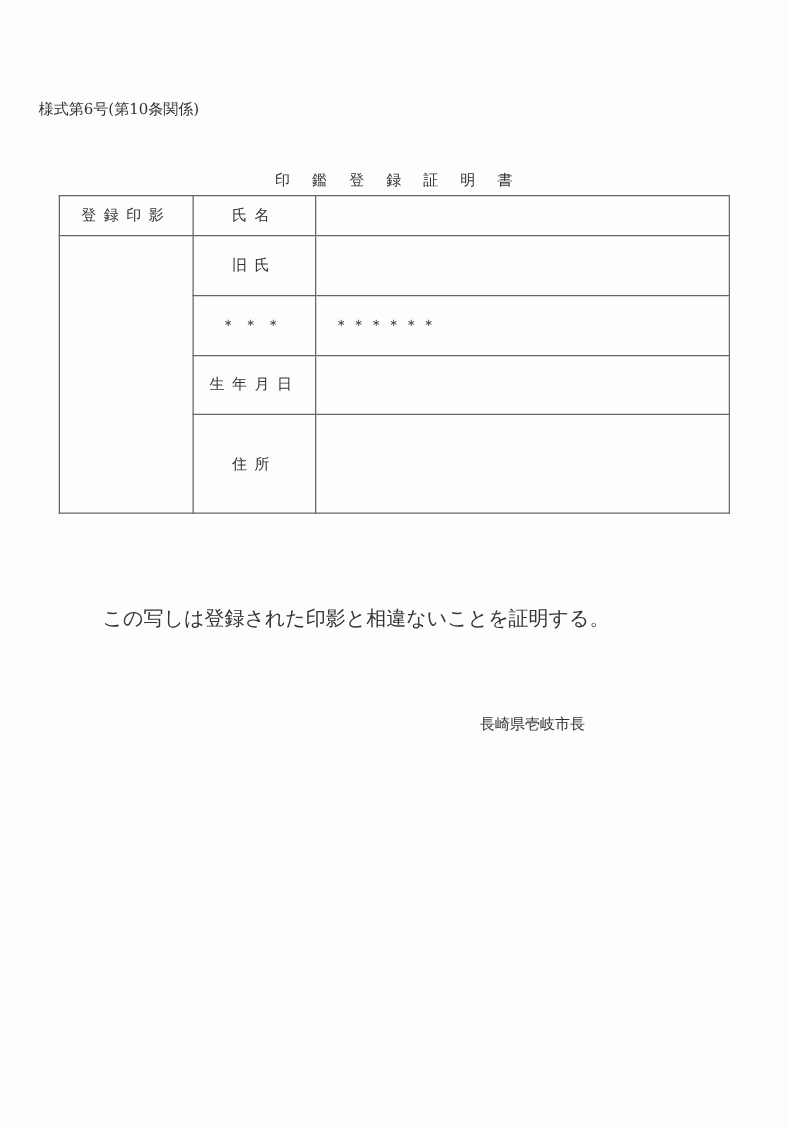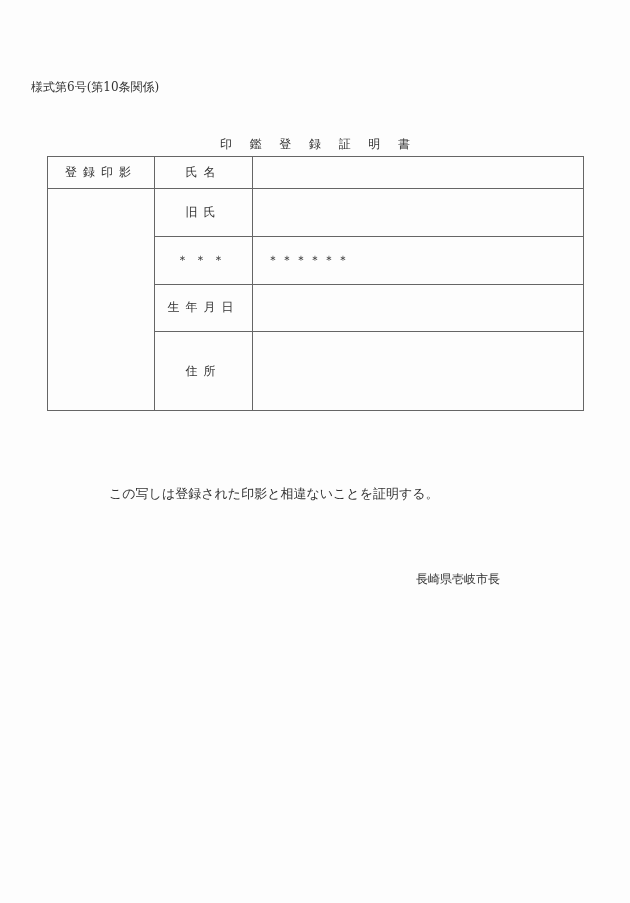--- a/index.html
+++ b/index.html
@@ -10,22 +10,22 @@
   .form-no { position: absolute; left: 31px; top: 79px; font-size: 12px; letter-spacing: 0px; }
   .title { position: absolute; left: 200px; top: 136px; width: 230px; font-size: 12px; display: flex; justify-content: space-between; padding: 0 20px; box-sizing: border-box; }
   .title span { display: inline-block; }
   table.reg {
     position: absolute; left: 47px; top: 156px; width: 536px; height: 255px;
     border-collapse: collapse; table-layout: fixed;
   }
   table.reg td { border: 1px solid #666; font-size: 12px; text-align: center; vertical-align: middle; padding: 0; }
   table.reg td.val { text-align: left; padding-left: 14px; letter-spacing: 2px; }
   .lbl { letter-spacing: 6px; }
-  .stmt { position: absolute; left: 82px; top: 485px; font-size: 13px; margin-left: 27px; }
-  .sign { position: absolute; left: 416px; top: 571px; font-size: 12px; }
+  .stmt { position: absolute; left: 82px; top: 485px; font-size: 16px; }
+  .sign { position: absolute; left: 384px; top: 571px; font-size: 12px; }
 </style>
 </head>
 <body>
 
 <div class="form-no">様式第6号(第10条関係)</div>
 
 <div class="title">
   <span>印</span>
   <span>鑑</span>
   <span>登</span>

